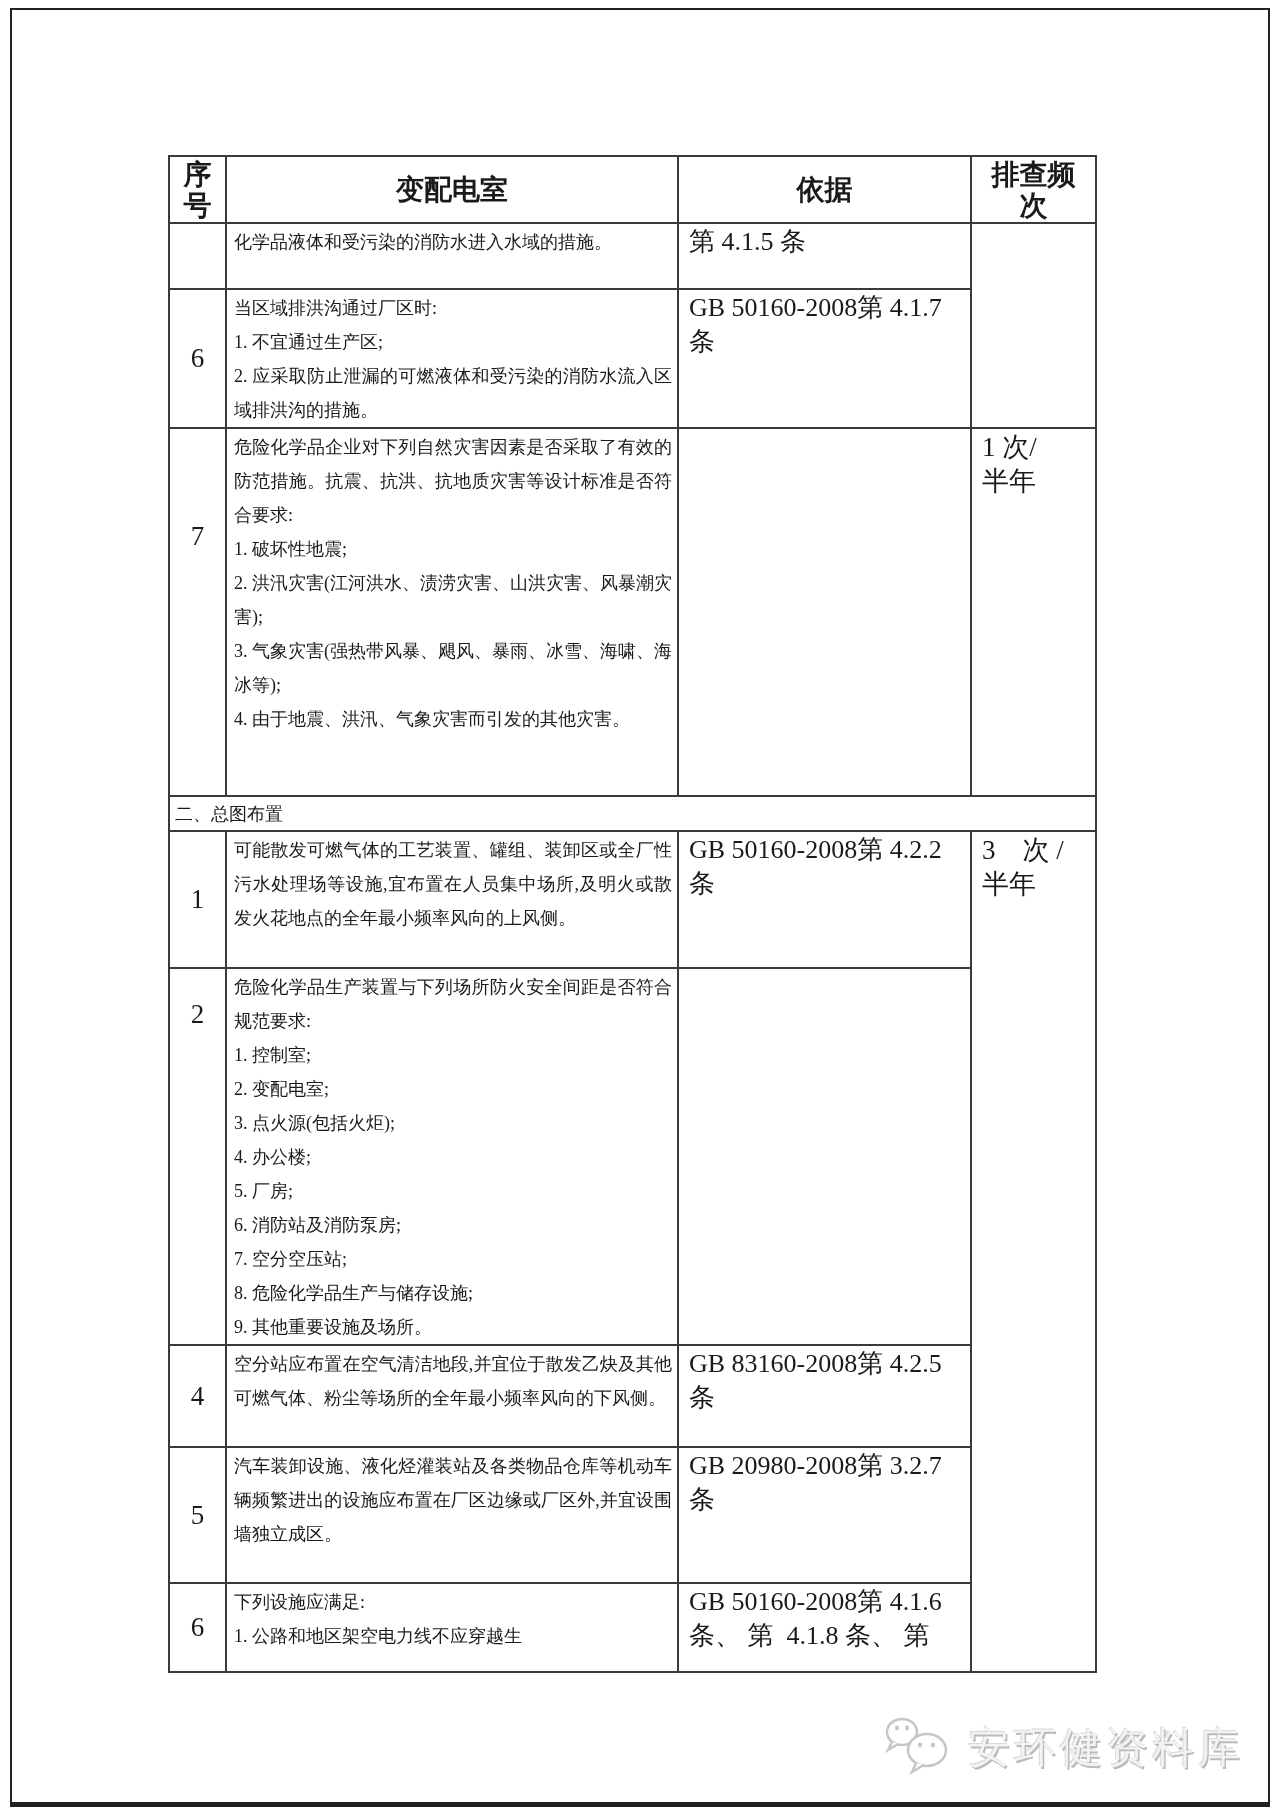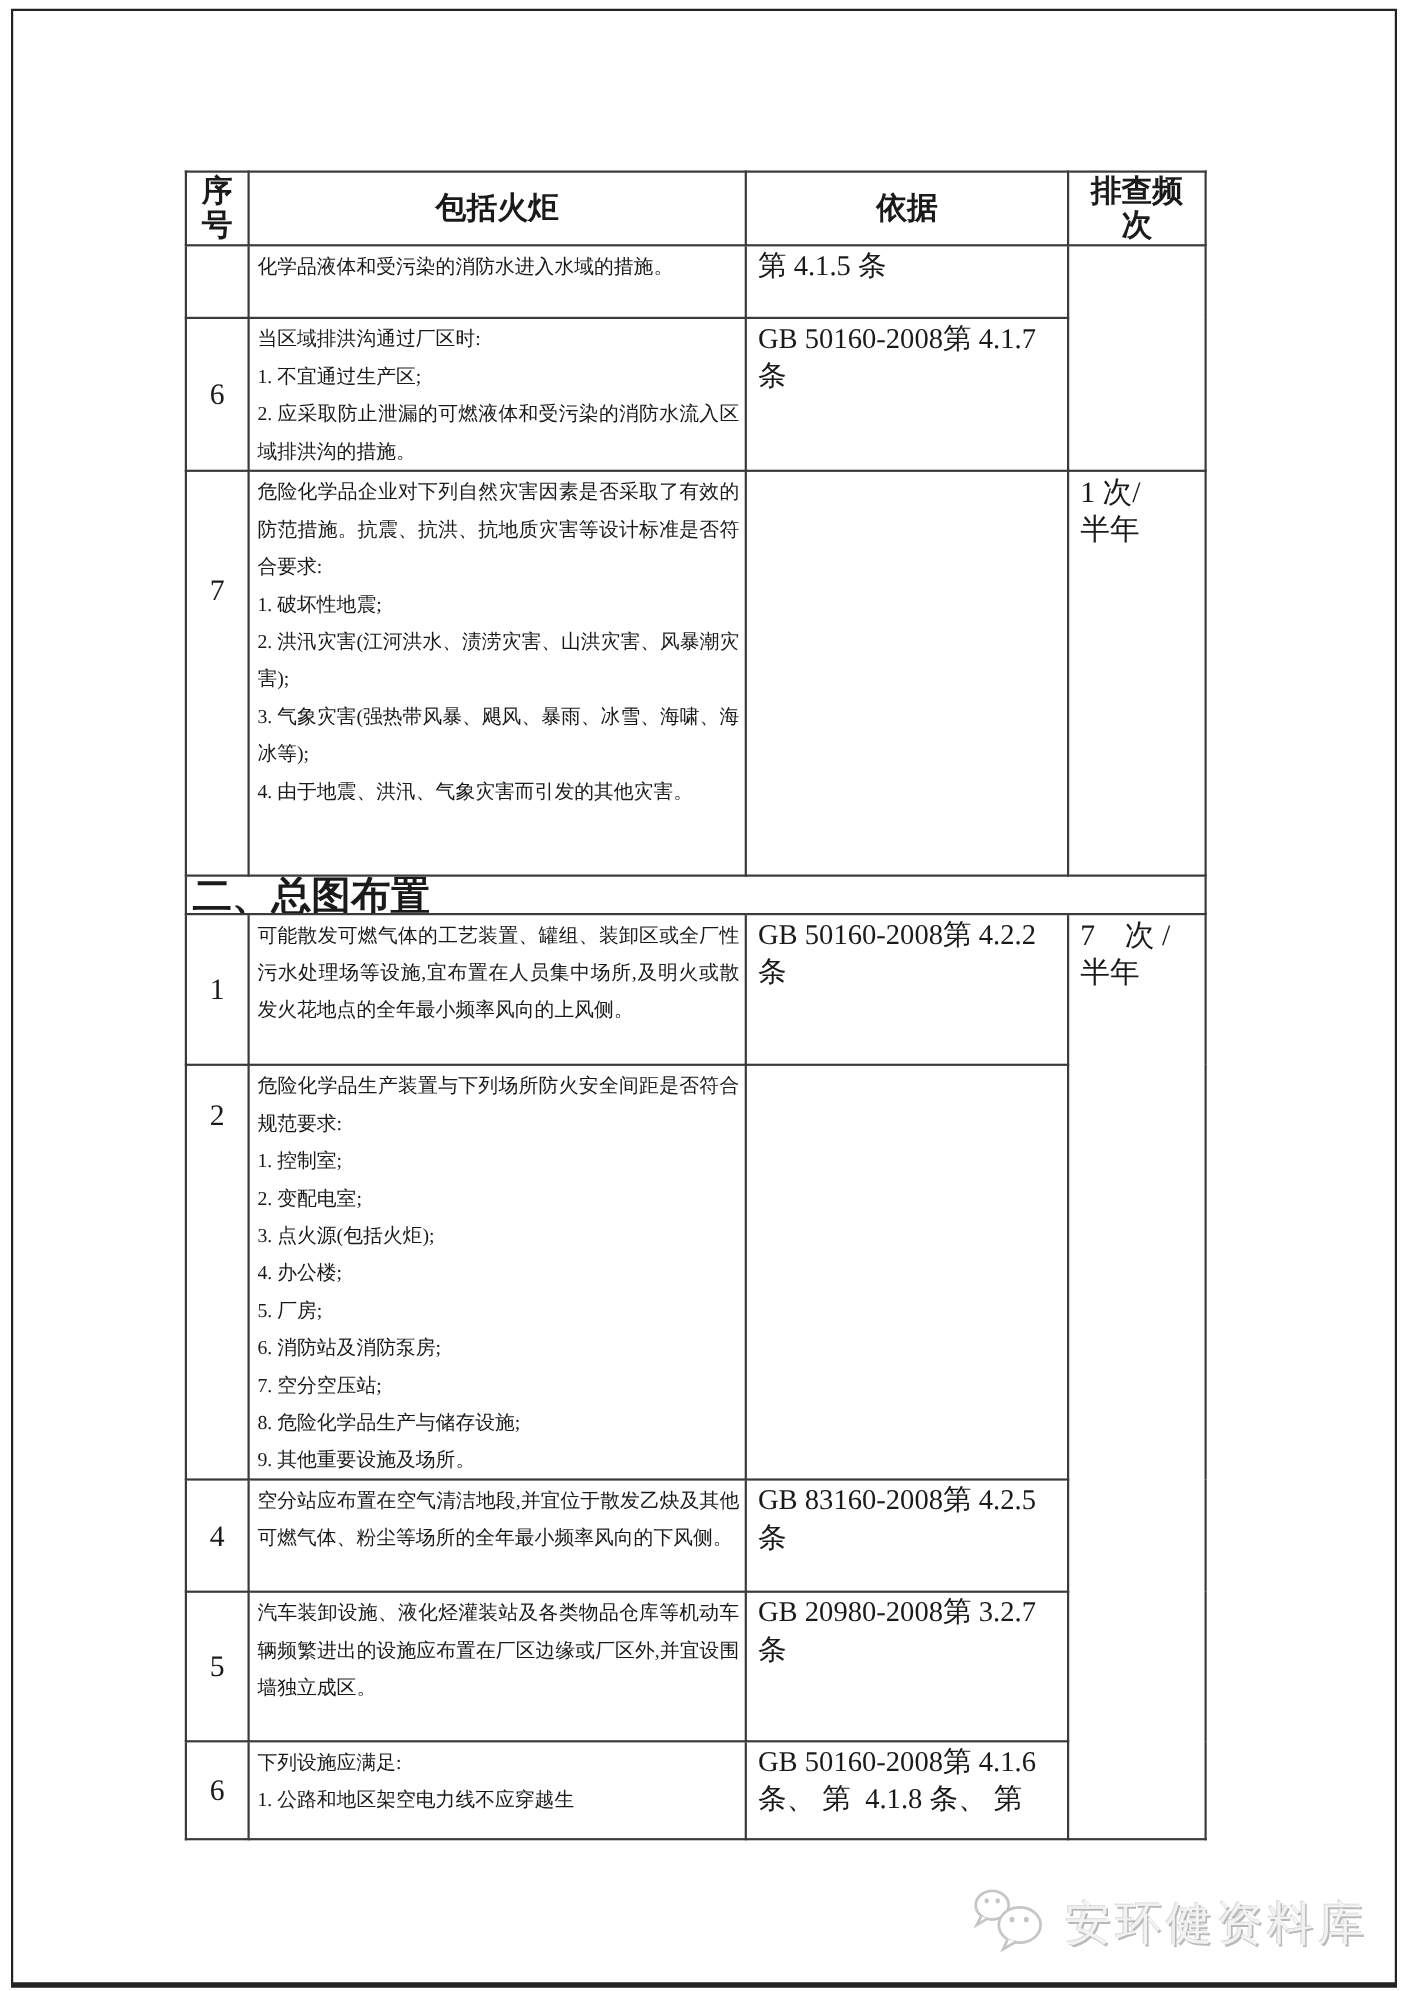--- a/index.html
+++ b/index.html
@@ -61,22 +61,22 @@
     white-space: pre-wrap;
   }
   td.cell-num {
     font-size: 27px;
     text-align: center;
     vertical-align: middle;
   }
   td.num-top-7 { vertical-align: top; padding-top: 92px; }
   td.num-top-2 { vertical-align: top; padding-top: 30px; }
   tr.section-row td {
-    font-weight: bold;
-    font-size: 36px;
+    font-weight: normal;
+    font-size: 18px;
     line-height: 31px;
     padding: 1px 0 0 5px;
     vertical-align: middle;
   }
   
   tr.h-head  { height: 67px; }
   tr.h-rowA  { height: 66px; }
   tr.h-row6  { height: 139px; }
   tr.h-row7  { height: 368px; }
   tr.h-sect  { height: 35px; }
@@ -120,21 +120,21 @@
       <col style="width:57px">
         <col style="width:452px">
         <col style="width:293px">
         <col style="width:125px">
     </colgroup>
 
     <tbody>
         <tr class="h-head">
       <th>序
 号</th>
-      <th>包括火炬</th>
+      <th>变配电室</th>
       <th>依据</th>
       <th>排查频
 次</th>
     </tr>
 
     <tr class="h-rowA">
       <td class="cell-num"></td>
       <td class="cell-content">化学品液体和受污染的消防水进入水域的措施。</td>
       <td class="cell-basis">第 4.1.5 条</td>
       <td class="cell-freq" rowspan="2"></td>
@@ -163,21 +163,21 @@
 
     <tr class="h-sect section-row">
       <td colspan="4">二、总图布置</td>
     </tr>
 
     <tr class="h-row1">
       <td class="cell-num">1</td>
       <td class="cell-content">可能散发可燃气体的工艺装置、罐组、装卸区或全厂性污水处理场等设施,宜布置在人员集中场所,及明火或散发火花地点的全年最小频率风向的上风侧。</td>
       <td class="cell-basis">GB 50160-2008第 4.2.2
 条</td>
-      <td class="cell-freq" rowspan="5">7    次 /
+      <td class="cell-freq" rowspan="5">3    次 /
 半年</td>
     </tr>
 
     <tr class="h-row2">
       <td class="cell-num num-top-2">2</td>
       <td class="cell-content">危险化学品生产装置与下列场所防火安全间距是否符合规范要求:
 1. 控制室;
 2. 变配电室;
 3. 点火源(包括火炬);
 4. 办公楼;

